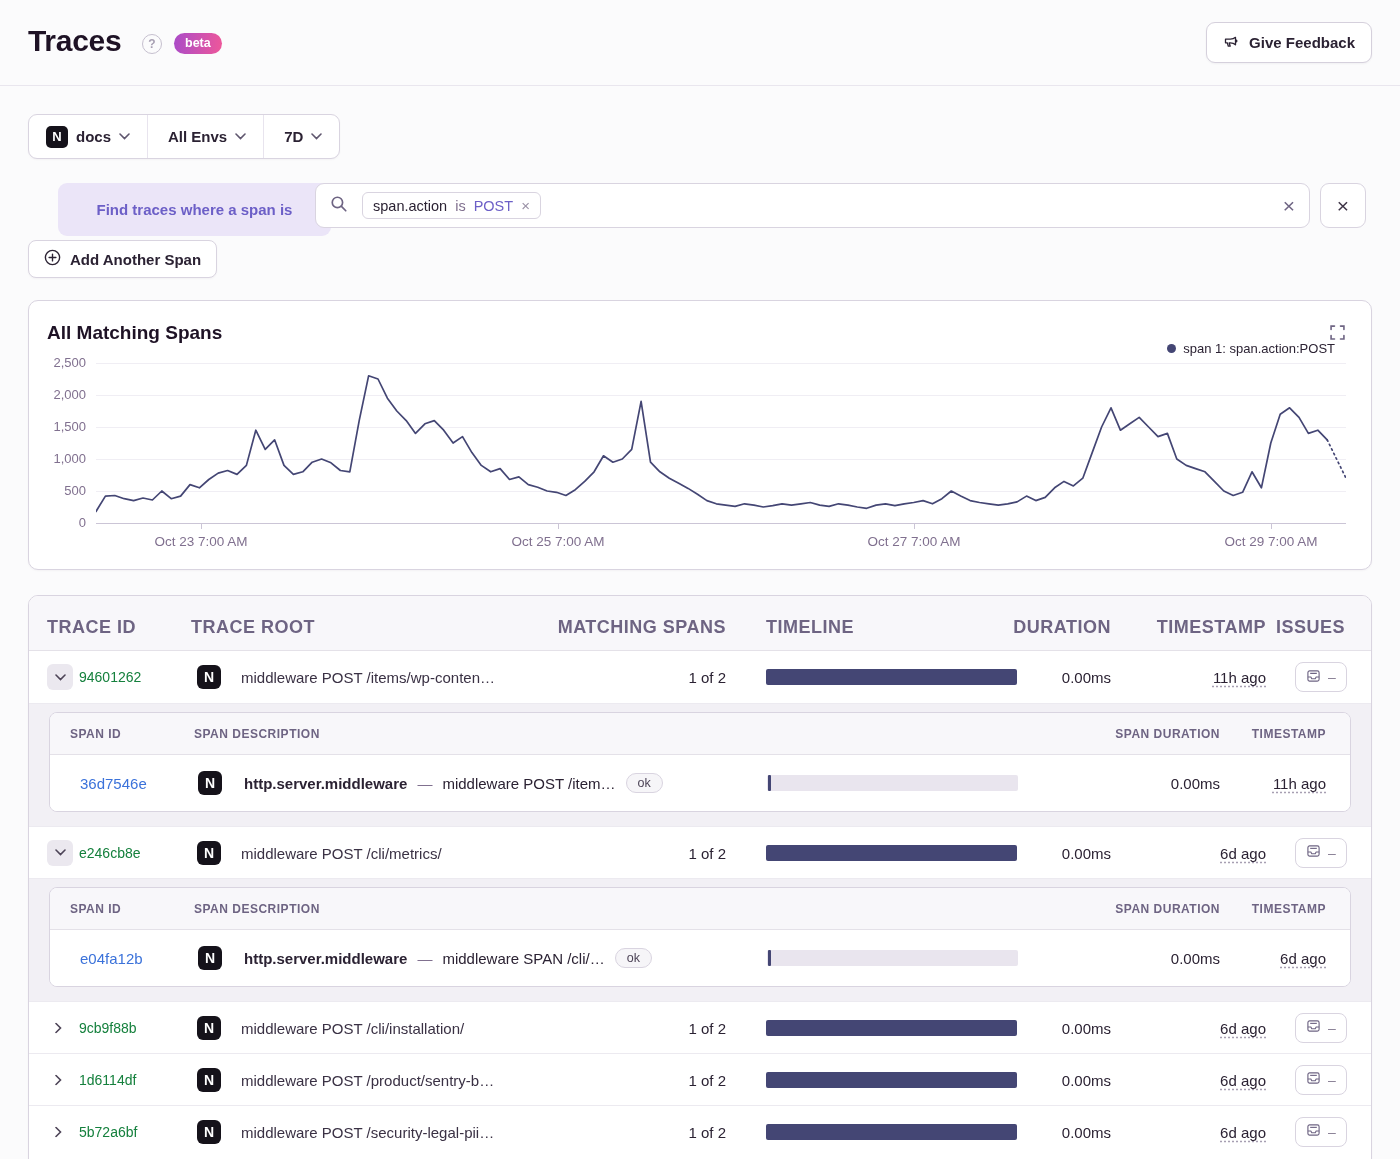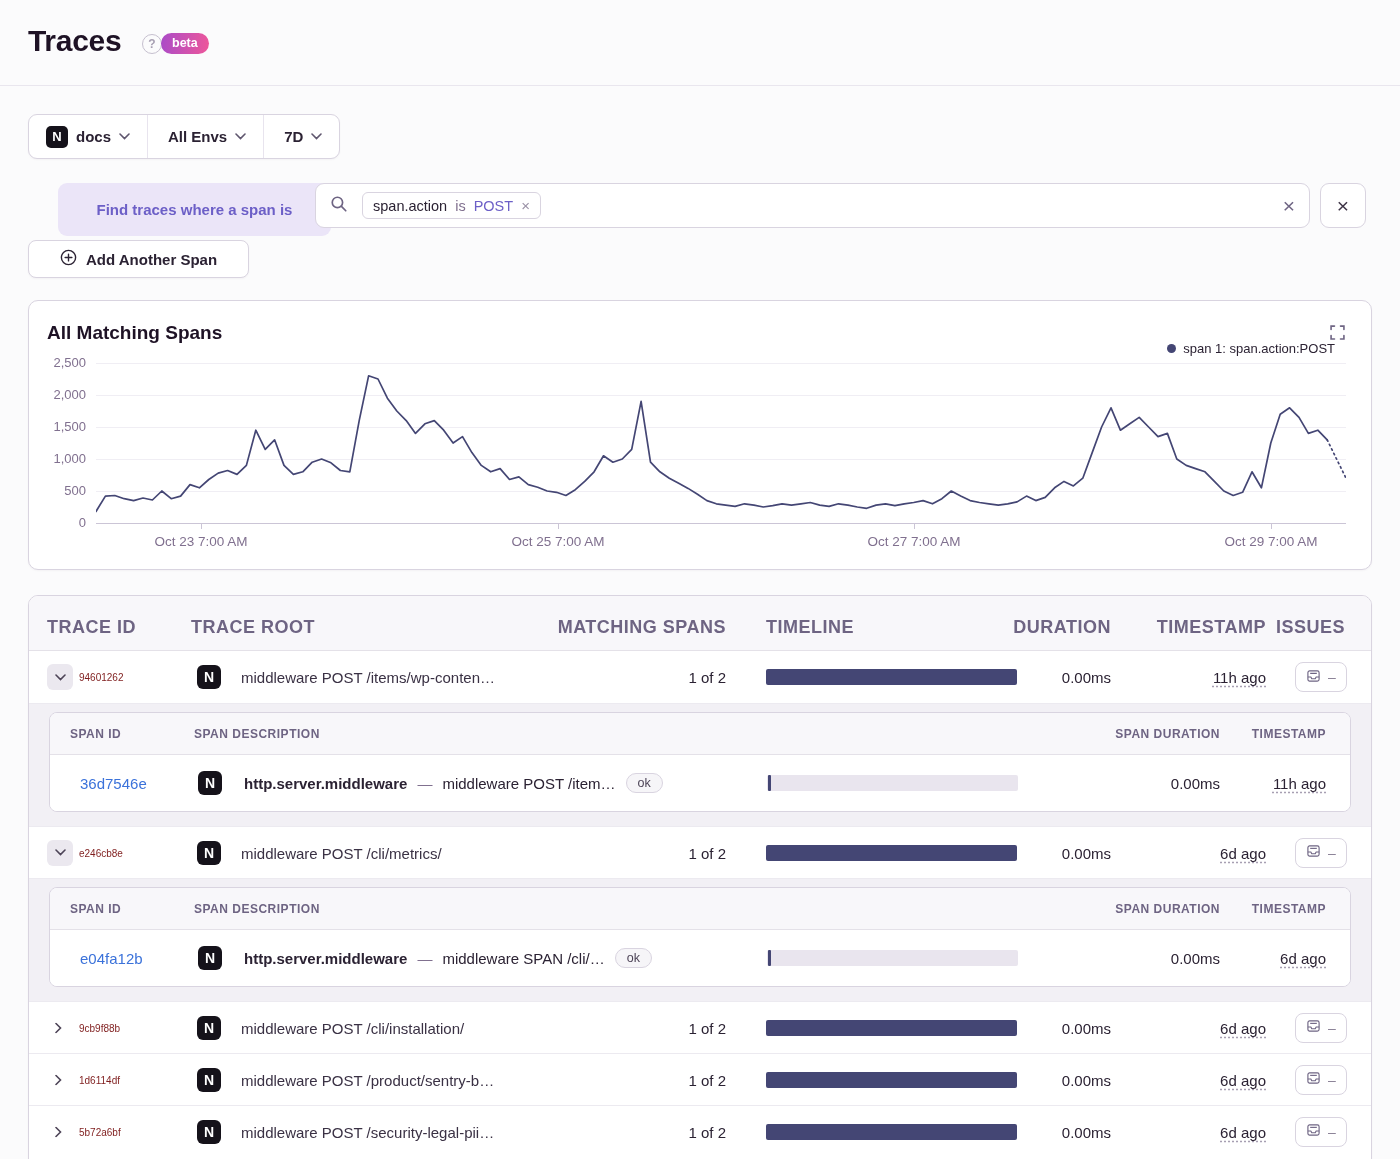--- a/index.html
+++ b/index.html
@@ -3,42 +3,42 @@
 <meta charset="utf-8">
 <style>
   * { margin:0; padding:0; box-sizing:border-box; }
   html,body { width:1400px; height:1159px; overflow:hidden; }
   body { font-family:"Liberation Sans", sans-serif; background:#fbfbfc; color:#2b2233; position:relative; }
 
   
   .hdr { position:absolute; top:0; left:0; width:1400px; height:86px; background:#fbfbfc; border-bottom:1px solid #e9e6ee; }
   .hdr-title { position:absolute; left:28px; top:24px; font-size:30px; font-weight:800; color:#1e1225; letter-spacing:-.3px; }
   .help-circ { position:absolute; left:142px; top:34px; width:20px; height:20px; border:1.5px solid #c6c0cf; border-radius:50%; color:#a79fb2; font-size:12px; font-weight:700; display:flex; align-items:center; justify-content:center; }
-  .beta { position:absolute; left:161px; top:33px; padding:3px 11px 4px; border-radius:20px; background:linear-gradient(96deg,#aa4bc8,#ee579a); color:#fff; font-size:12.5px; font-weight:700; }
+  .beta { position:absolute; left:174px; top:33px; padding:3px 11px 4px; border-radius:20px; background:linear-gradient(96deg,#aa4bc8,#ee579a); color:#fff; font-size:12.5px; font-weight:700; }
   .fb-btn { position:absolute; right:28px; top:22px; height:41px; padding:0 16px; background:#fff; border:1px solid #d5d0dc; border-radius:9px; display:flex; align-items:center; gap:9px; font-size:15px; font-weight:700; color:#2b2233; box-shadow:0 1px 2px rgba(43,34,51,.05); cursor:pointer; }
 
   
   .filterbar { position:absolute; top:114px; left:28px; height:45px; background:#fff; border:1px solid #d9d4e0; border-radius:9px; display:inline-flex; align-items:stretch; box-shadow:0 1px 2px rgba(43,34,51,.04); }
   .fseg { display:flex; align-items:center; gap:8px; padding:0 17px; font-size:15px; font-weight:700; color:#2b2233; cursor:pointer; }
   .fseg + .fseg { border-left:1px solid #e8e4ee;padding-left:20px; }
   .nlogo { width:22px; height:22px; background:#15121a; color:#fff; border-radius:5px; font-size:13px; font-weight:700; display:flex; align-items:center; justify-content:center; }
   .nlogo.sm { width:24px; height:24px; font-size:14px; border-radius:6px; }
   .chev svg { display:block; }
 
   
   .where-pill { position:absolute; top:183px; left:28px; width:273px; height:53px; background:#ebe5f8; border-radius:9px; display:flex; align-items:center; justify-content:center; font-size:15px; font-weight:700; color:#6c5fc7;margin-left:30px; }
   .searchbox { position:absolute; top:183px; left:315px; width:995px; height:45px; background:#fff; border:1px solid #d9d4e0; border-radius:9px; display:flex; align-items:center; padding:0 14px; gap:14px; }
   .token { display:flex; align-items:center; gap:8px; border:1px solid #d9d4e0; border-radius:6px; padding:4px 10px; font-size:14.5px; }
   .token .k { color:#2b2233; font-weight:400; }
   .token .op { color:#80708f; }
   .token .v { color:#6c5fc7; }
   .token .x { color:#9a91a6; font-size:15px; cursor:pointer; }
   .sb-clear { margin-left:auto; color:#6e6483; font-size:21px; cursor:pointer; line-height:1; }
   .close-btn { position:absolute; top:183px; left:1320px; width:46px; height:45px; background:#fff; border:1px solid #d9d4e0; border-radius:9px; color:#3e3446; font-size:21px; display:flex; align-items:center; justify-content:center; cursor:pointer; }
-  .add-btn { position:absolute; top:240px; left:28px; height:38px; padding:0 31px; background:#fff; border:1px solid #d9d4e0; border-radius:8px; display:flex; align-items:center; gap:9px; font-size:15px; font-weight:700; color:#2b2233; box-shadow:0 1px 2px rgba(43,34,51,.04); cursor:pointer; }
+  .add-btn { position:absolute; top:240px; left:28px; height:38px; padding:0 15px; background:#fff; border:1px solid #d9d4e0; border-radius:8px; display:flex; align-items:center; gap:9px; font-size:15px; font-weight:700; color:#2b2233; box-shadow:0 1px 2px rgba(43,34,51,.04); cursor:pointer; }
 
   
   .chart-panel { position:absolute; top:300px; left:28px; width:1344px; height:270px; background:#fff; border:1px solid #d9d4e0; border-radius:10px; box-shadow:0 1px 2px rgba(43,34,51,.04); }
   .chart-title { position:absolute; left:18px; top:21px; font-size:19px; font-weight:800; color:#1e1225; }
   .fs-icon { position:absolute; right:26px; top:24px; cursor:pointer; }
   .legend { position:absolute; right:36px; top:40px; display:flex; align-items:center; gap:7px; font-size:13px; color:#2b2233; cursor:pointer; }
   .legend-dot { width:9px; height:9px; border-radius:50%; background:#444674; }
   .grid { position:absolute; left:67px; width:1250px; height:1px; background:#f0eef4; }
   .axisline { position:absolute; left:67px; top:222px; width:1250px; height:1px; background:#cbc5d6; }
   .ylab { position:absolute; left:10px; width:47px; text-align:right; font-size:13px; color:#80708f; }
@@ -57,21 +57,21 @@
   .h-duration { left:950px; width:132px; text-align:right; }
   .h-timestamp { left:1120px; width:117px; text-align:right; }
   .h-issues { left:1246px; width:70px; text-align:right; }
 
   .trace-row { position:relative; height:52px; border-top:1px solid #eceaf0; background:#fff; cursor:pointer; }
   .trace-row:first-child { border-top:none; }
   .rowmid { position:absolute; top:50%; transform:translateY(-50%); }
   .chev-box { left:18px; width:26px; height:26px; background:#ebe8ef; border-radius:6px; display:flex; align-items:center; justify-content:center; cursor:pointer; }
   .chev-plain { left:24px; display:flex; cursor:pointer; }
   .chev-plain svg { transform:rotate(-90deg); }
-  .tid { left:50px; font-size:10px; color:#7f1d1d; text-decoration:none; }
+  .tid { left:50px; font-size:14px; color:#15803d; text-decoration:none; }
   .row-logo { left:168px; }
   .root { left:212px; font-size:15px; color:#3a3144; }
   .matching { left:560px; width:137px; text-align:right; font-size:15px; }
   .tl-bar { left:737px; width:251px; height:16px; border-radius:2px; background:#444674; }
   .tl-tick { position:absolute; left:1px; top:0; width:3px; height:16px; background:#444674; border-radius:1px; }
   .dur { left:950px; width:132px; text-align:right; font-size:15px; }
   .ts { left:1120px; width:117px; text-align:right; font-size:15px; }
   .ts u, .sts u { text-decoration:underline dotted #a79fb2; text-underline-offset:4px; }
   .issues-btn { left:1266px; width:52px; height:30px; border:1px solid #d9d4e0; border-radius:8px; display:flex; align-items:center; justify-content:center; gap:7px; color:#8d8499; font-size:14px; background:#fff; cursor:pointer; }
 
@@ -95,20 +95,29 @@
 </style>
 </head>
 <body>
 
 <div class="page">
 
   <div class="hdr">
     <div class="hdr-title">Traces</div>
     <div class="help-circ">?</div>
     <div class="beta">beta</div>
+    <button class="fb-btn">
+      <span>
+        <svg width="17" height="16" viewBox="0 0 16 16" fill="none" stroke="#2b2233" stroke-width="1.3" stroke-linejoin="round">
+            <path d="M2 6.2v3.6h1.8l1 3.4h1.9l-1-3.4h1.1c2.2 0 4.2.9 5.2 1.9V4.3c-1 1-3 1.9-5.2 1.9H2z"></path>
+            <path d="M12 7c.8 0 1.4.4 1.4 1s-.6 1-1.4 1"></path>
+          </svg>
+      </span>
+      <span>Give Feedback</span>
+    </button>
   </div>
 
   <div class="filterbar">
     <div class="fseg">
       <span class="nlogo">N</span>
       <span>docs</span>
       <span class="chev">
           <svg width="11" height="7" viewBox="0 0 11 7" fill="none" stroke="#5f566e" stroke-width="1.6" stroke-linecap="round">
             <path d="M1 1l4.5 4.5L10 1"></path>
           </svg>

